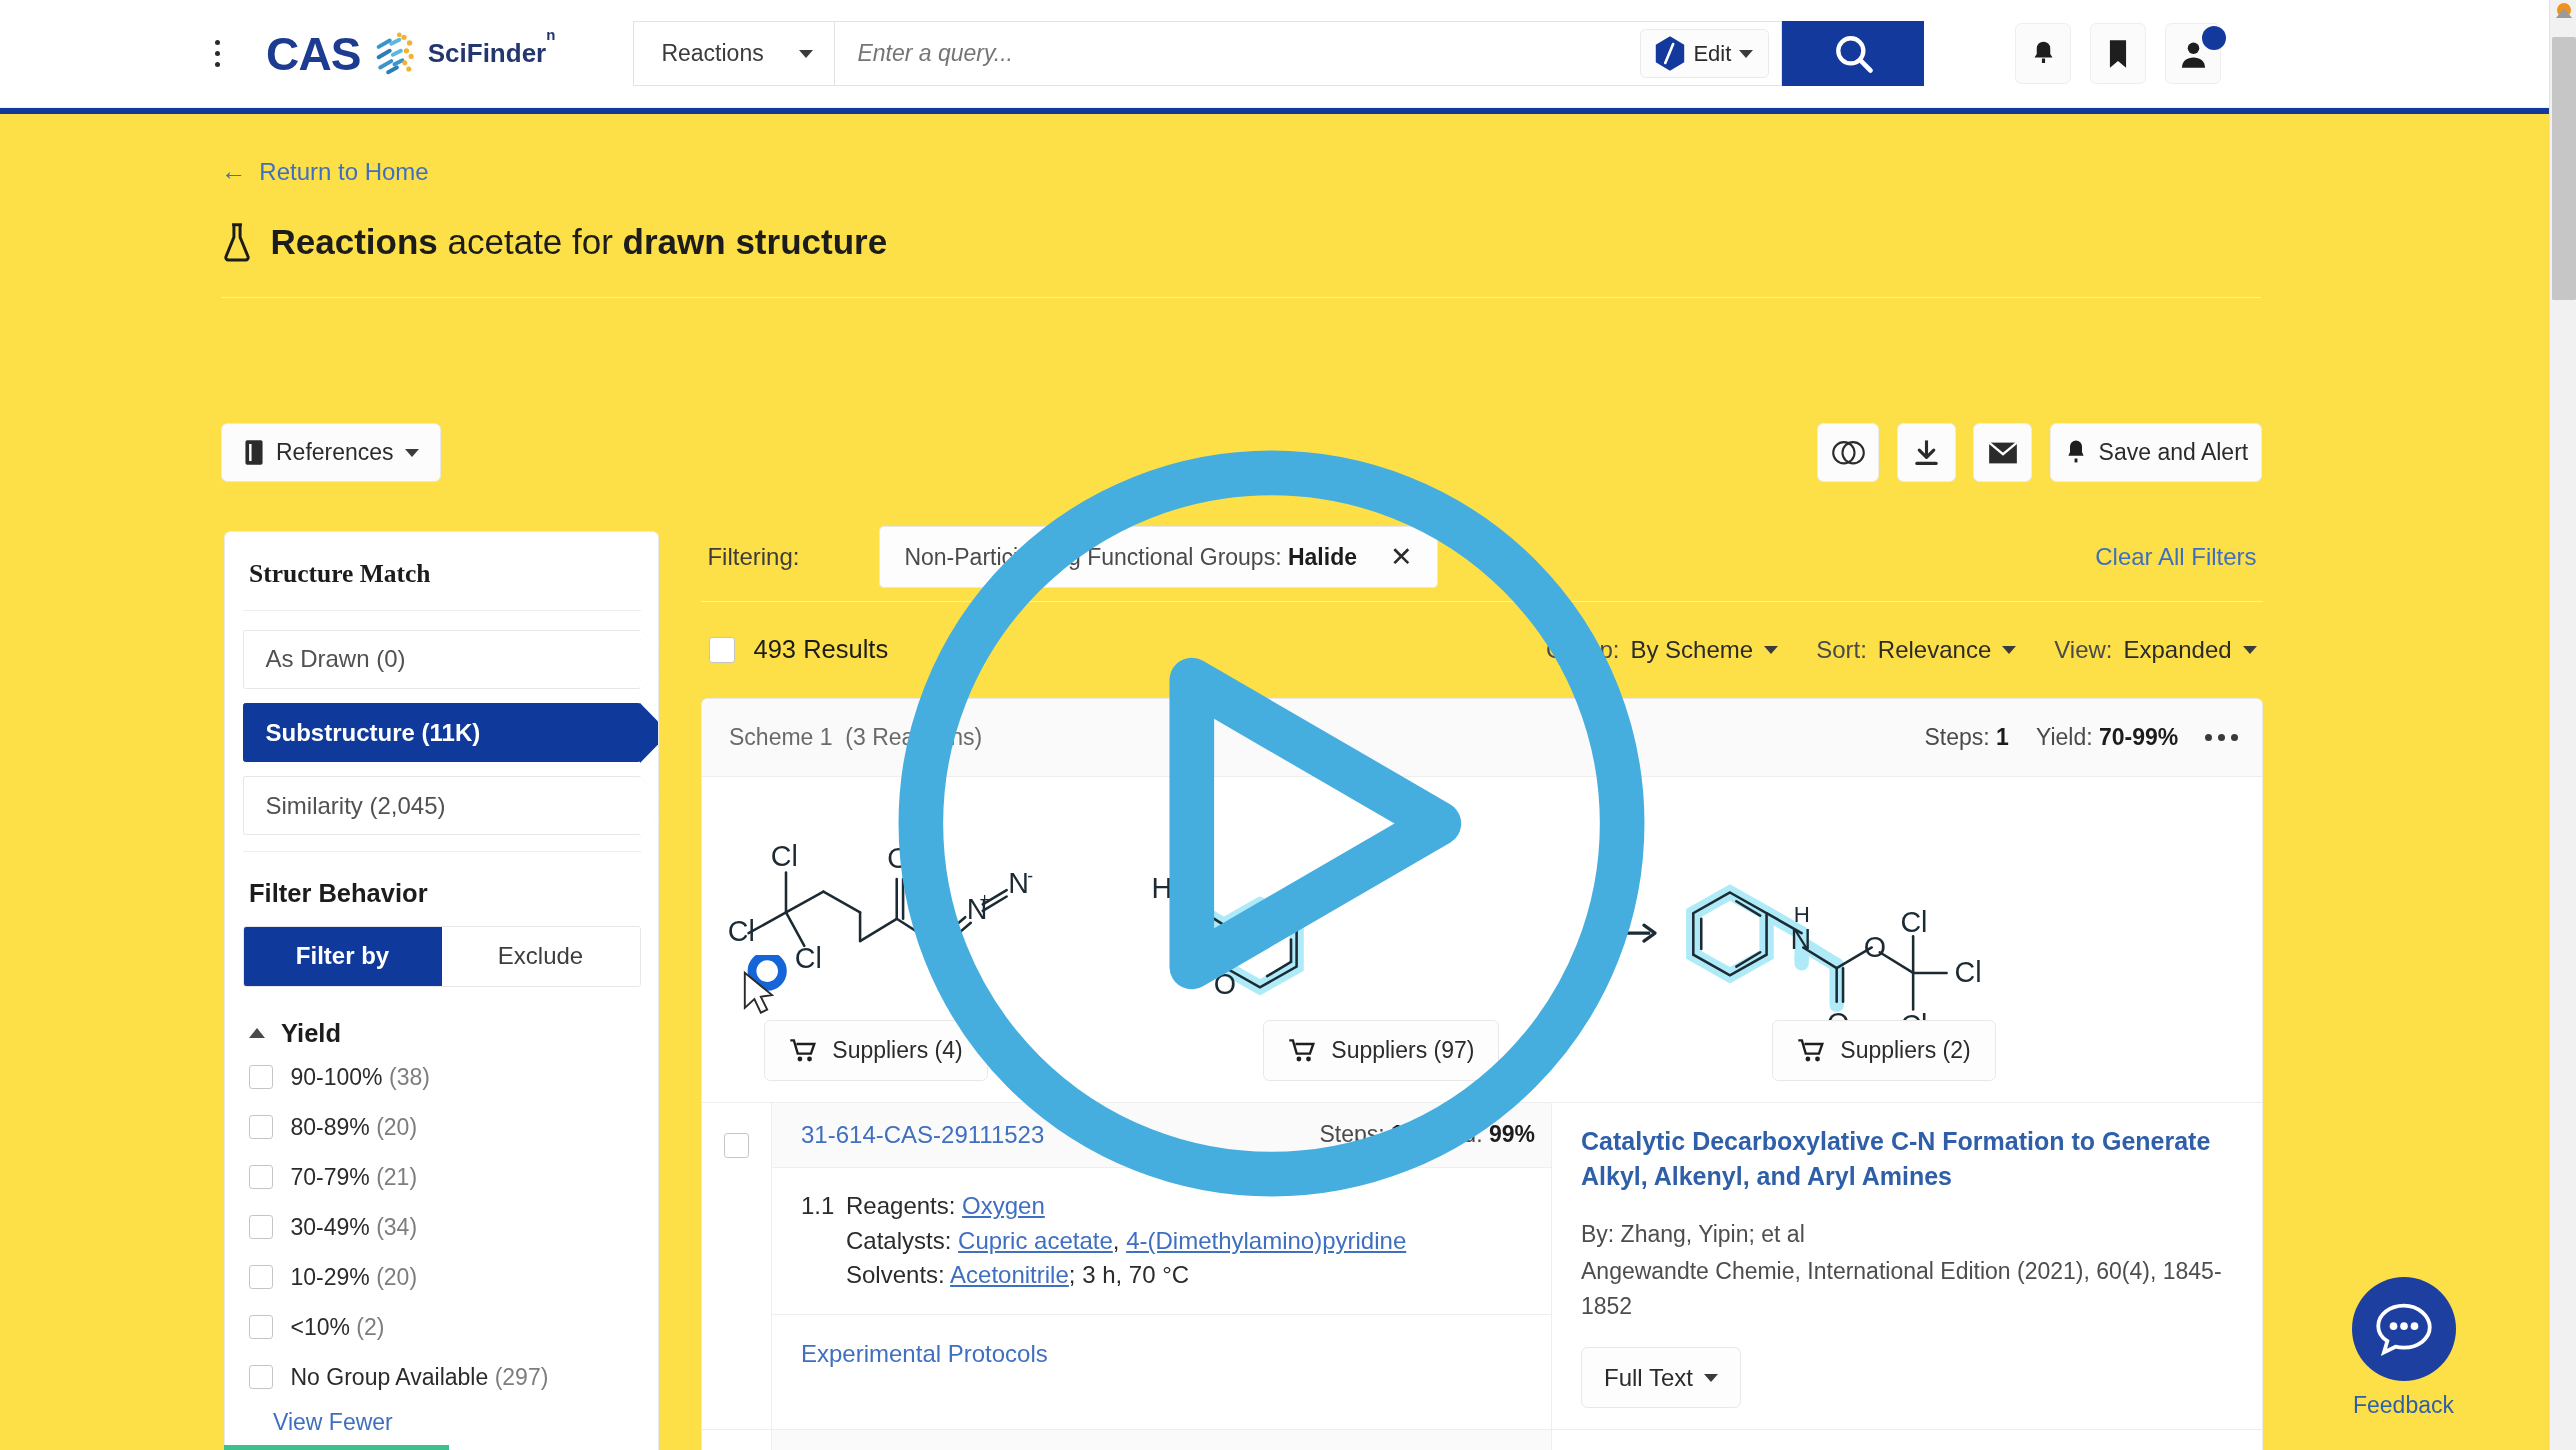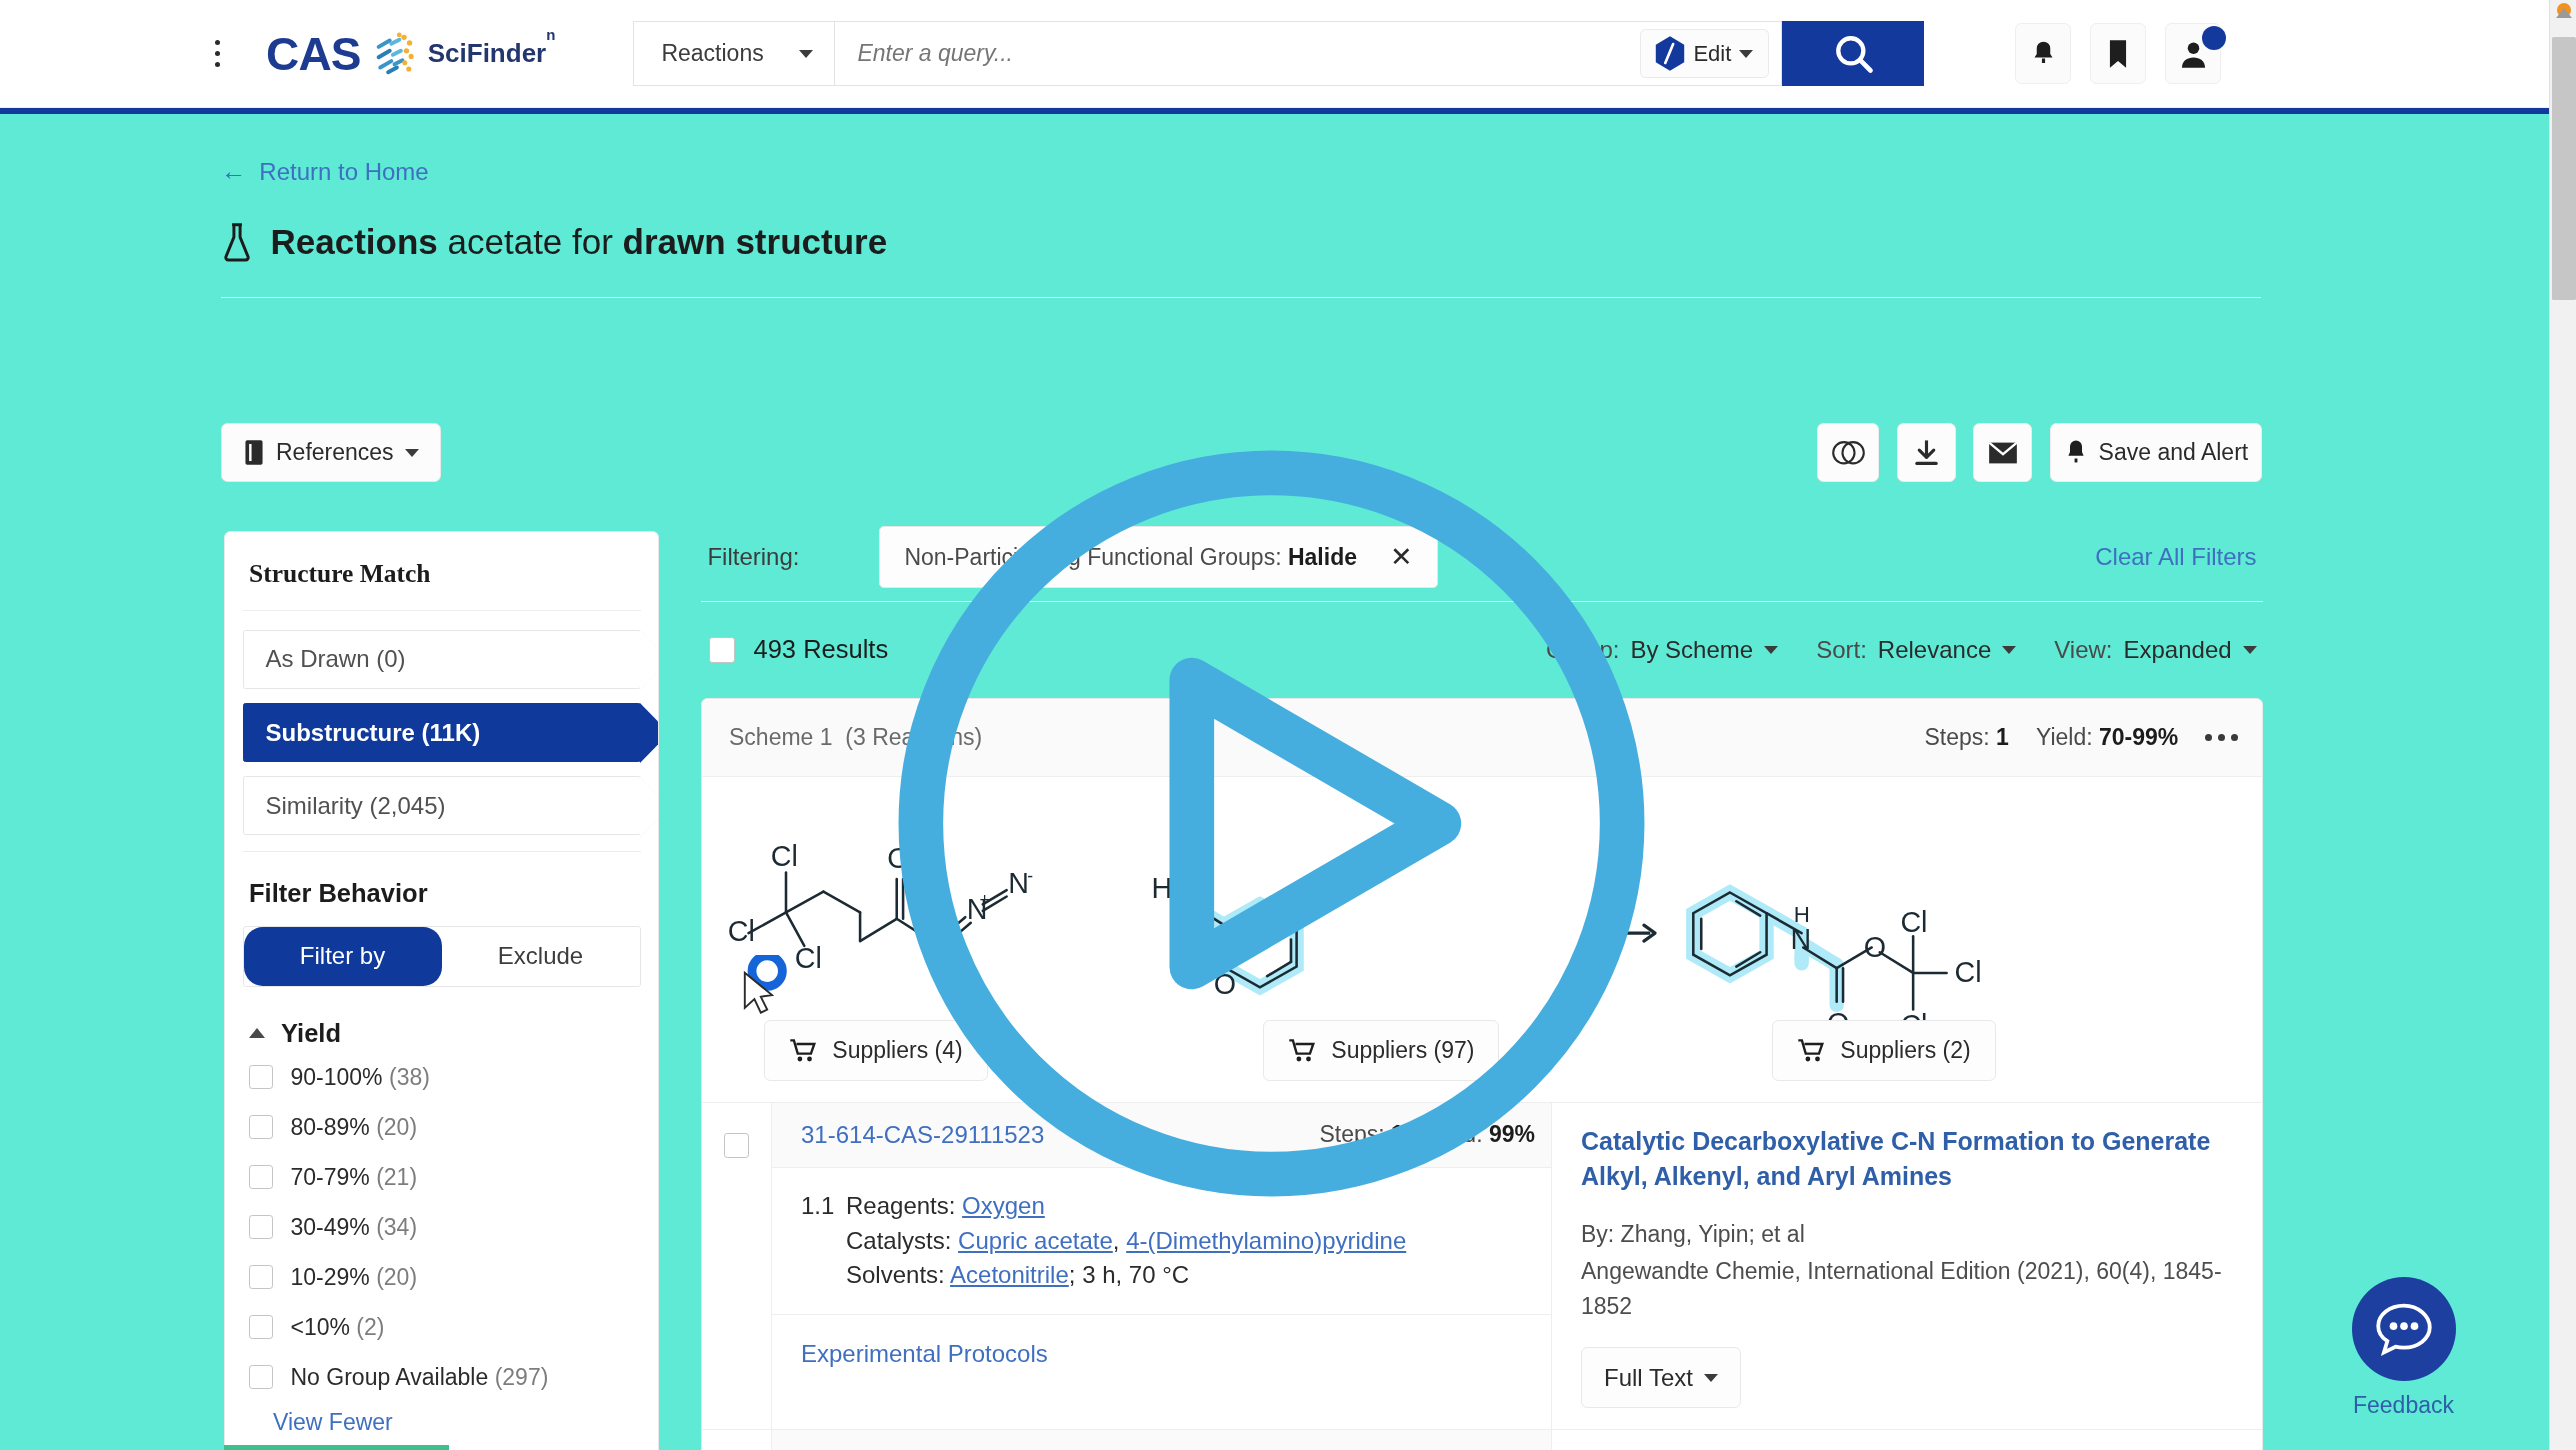--- a/index.html
+++ b/index.html
@@ -3,21 +3,21 @@
 <meta charset="utf-8">
 <title>CAS SciFinder-n Reactions Results</title>
 <style>
   * { box-sizing: border-box; margin: 0; padding: 0; }
   html, body {
     width: 2576px; height: 1451px;
     font-family: "Liberation Sans", sans-serif;
     background: #ffffff;
     overflow: hidden;
   }
-  .page { position: relative; width: 2576px; height: 1451px; background:#5eead4; }
+  .page { position: relative; width: 2576px; height: 1451px; background:#fde047; }
 
   
   .header {
     position: absolute; left:0; top:0; width: 2549px; height: 108px;
     background:#fff; display:flex; align-items:center;
     border-bottom: 0.8px solid #f0f0f0;
   }
   .kebab {
     width: 37px; margin-left: 199px; display:flex; flex-direction:column;
     align-items:center; gap:5.6px; cursor:pointer;
@@ -129,21 +129,21 @@
     border-top:30px solid transparent; border-bottom:30px solid transparent;
     border-left:29px solid #fff; filter: drop-shadow(0.8px 0 0 #e6e6e6);
   }
   .chev.active { background:#10399c; border-color:#10399c; color:#fff; font-weight:700; }
   .chev.active::after { border-left-color:#10399c; filter:none; }
 
   .sb-h2 { font-size:25.5px; font-weight:700; color:#1c1c1c; padding: 27px 0 0 24px; }
   .toggle { margin: 17.5px 17.5px 0 17.5px; display:flex; border:0.8px solid #e6e6e6; border-radius:3.2px; overflow:hidden; }
   .toggle div { flex:1; height:59px; display:flex; align-items:center; justify-content:center;
                 font-size:24px; cursor:pointer; color:#3d3d3d; background:#fff; }
-  .toggle div.on { background:#10399c; color:#fff; font-weight:400;border-radius:19px; }
+  .toggle div.on { background:#10399c; color:#fff; font-weight:700; }
 
   .facet-h { display:flex; align-items:center; gap:16px; padding: 32px 0 0 24px; }
   .chev-up { width:0;height:0;border-left:8.8px solid transparent;border-right:8.8px solid transparent;
              border-bottom:10.4px solid #4a4a4a; }
   .facet-t { font-size: 25.5px; font-weight:700; color:#1c1c1c; }
   .cb-row { display:flex; align-items:center; gap:17.5px; padding: 9.6px 0 0 24px; height:50px; cursor:pointer;}
   .cb { width:24px; height:24px; border:1.6px solid #c4c4c4; border-radius:3.2px; background:#fff; flex:none;}
   .cb-lbl { font-size:23px; color:#2b2b2b; }
   .cb-lbl .cnt { color:#7d7d7d; }
   .viewfewer { font-size:23px; color:#3f6fc0; padding: 11px 0 0 48px; cursor:pointer;}

